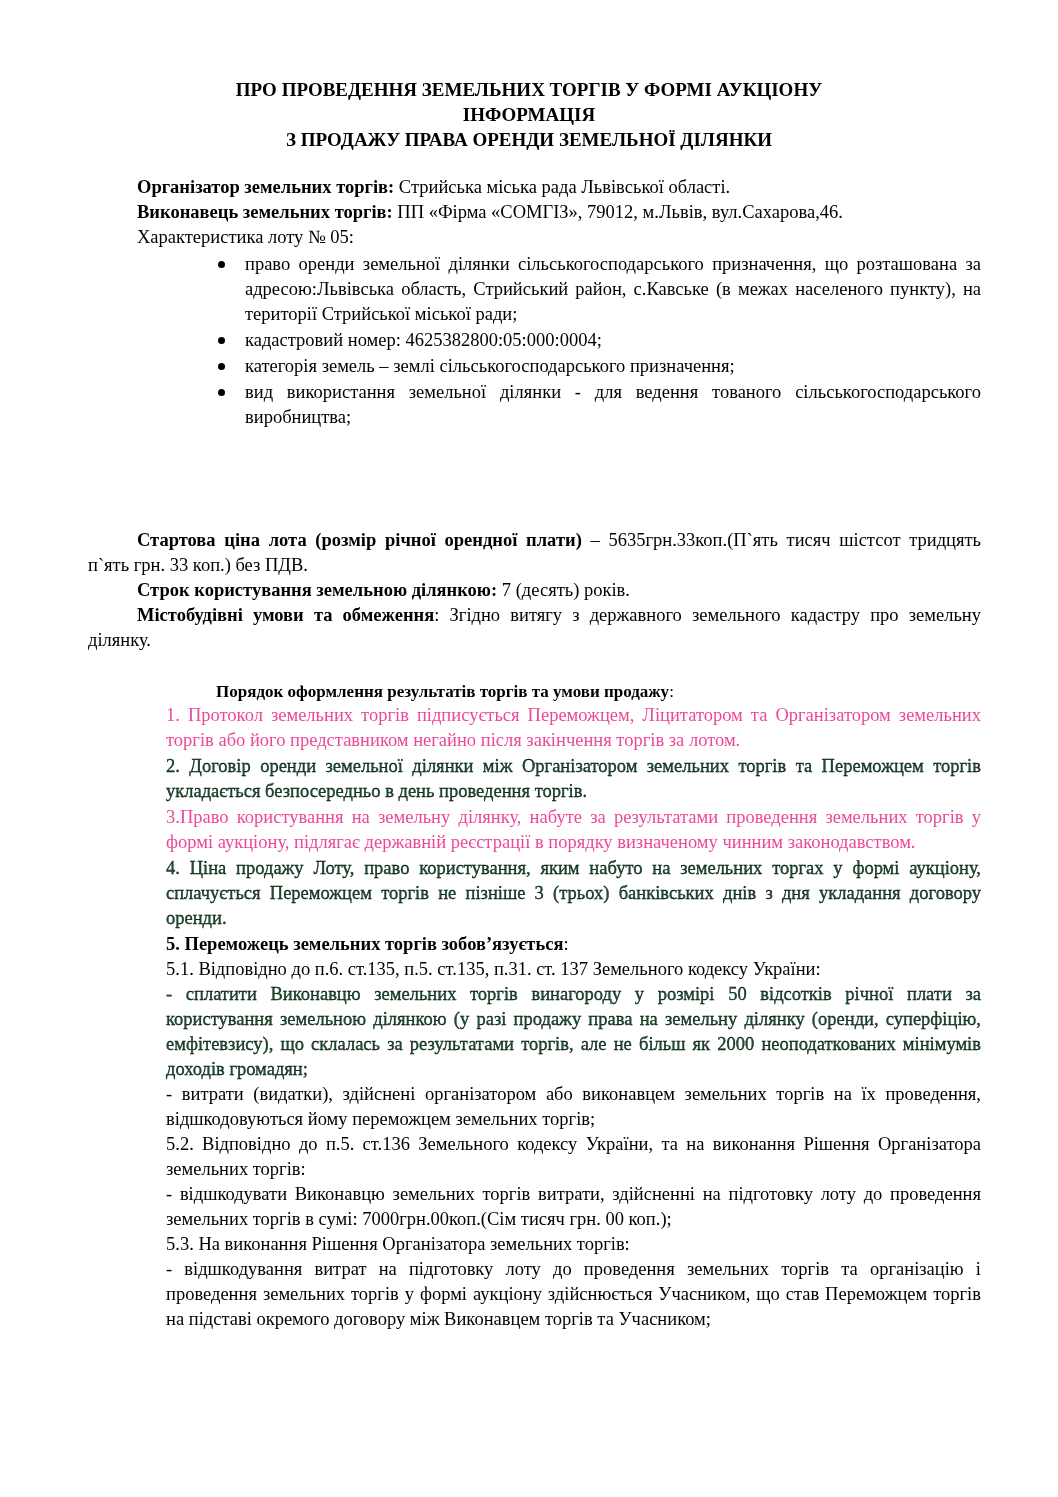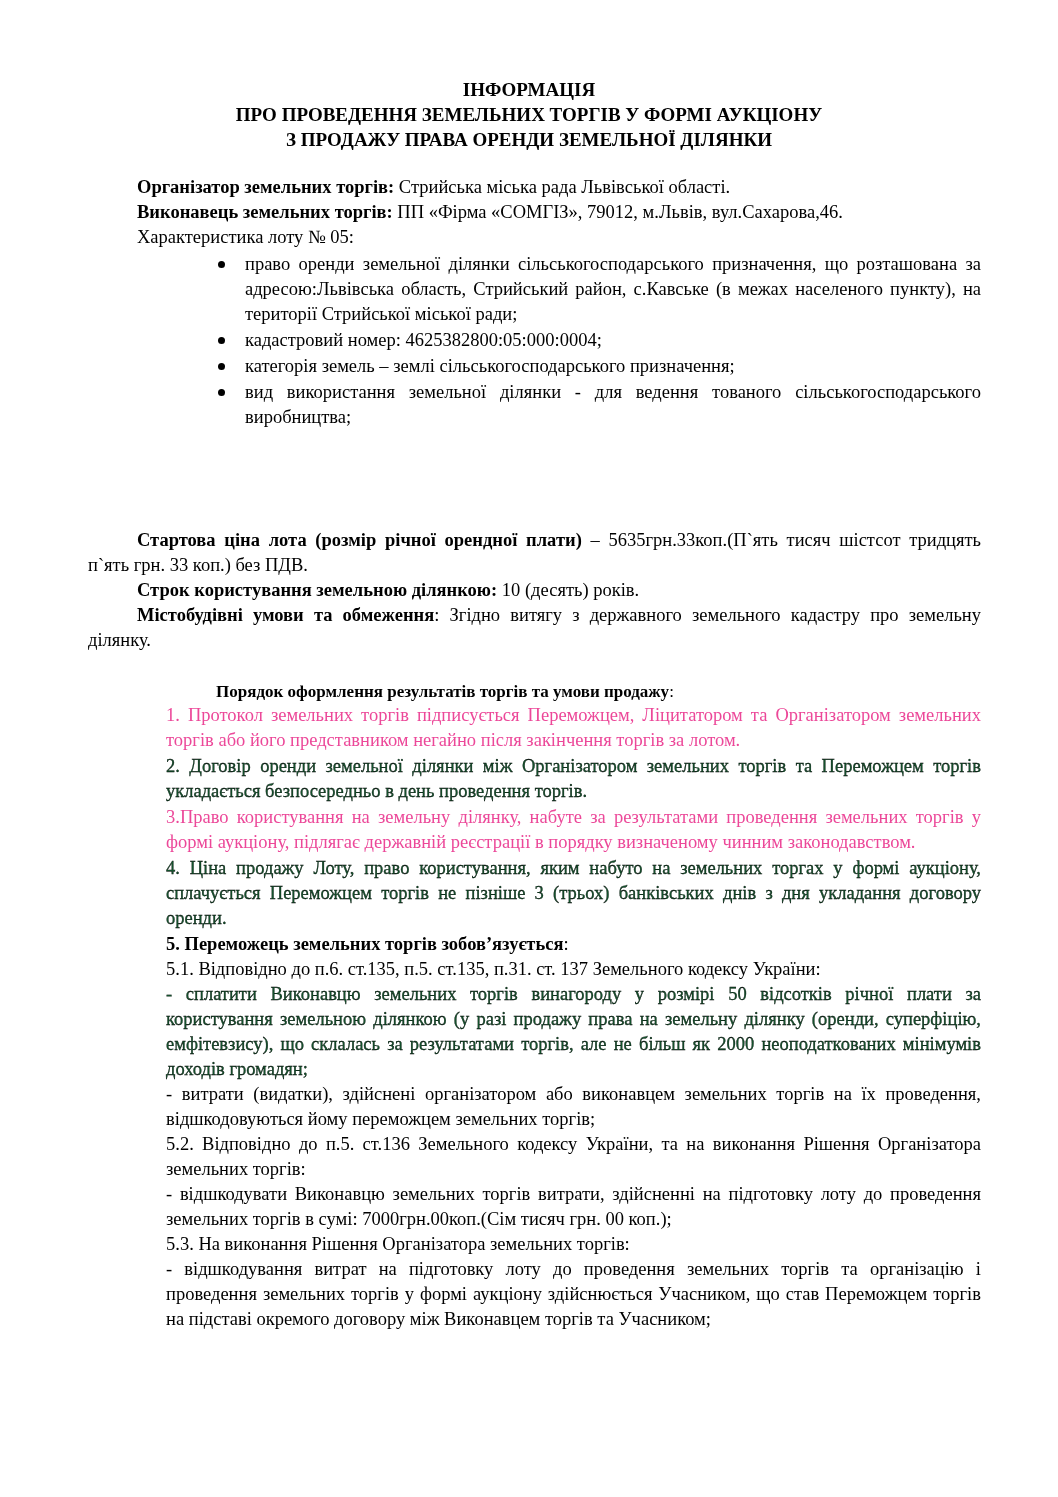--- a/index.html
+++ b/index.html
@@ -29,22 +29,22 @@
   .p { text-align: justify; }
   .gray { color: #ec4899; }
   .semi { color: #14532d; -webkit-text-stroke: 0.3px #000; }
 </style>
 </head>
 <body>
 
 <div class="page">
 
   <div class="title">
+    <div>ПРО ПРОВЕДЕННЯ ЗЕМЕЛЬНИХ ТОРГІВ У ФОРМІ АУКЦІОНУ</div>
     <div>ІНФОРМАЦІЯ</div>
-    <div>ПРО ПРОВЕДЕННЯ ЗЕМЕЛЬНИХ ТОРГІВ У ФОРМІ АУКЦІОНУ</div>
     <div>З ПРОДАЖУ ПРАВА ОРЕНДИ ЗЕМЕЛЬНОЇ ДІЛЯНКИ</div>
   </div>
 
   <div class="block" style="top:175px;">
     <div class="line ind">
       <b>Організатор земельних торгів:</b><span> Стрийська міська рада Львівської області.</span>
     </div>
     <div class="line ind">
       <b>Виконавець земельних торгів:</b><span> ПП «Фірма «СОМГІЗ», 79012, м.Львів, вул.Сахарова,46.</span>
     </div>
@@ -56,21 +56,21 @@
     <div class="bullet"><span class="dot"></span><span>кадастровий номер: 4625382800:05:000:0004;</span></div>
     <div class="bullet"><span class="dot"></span><span>категорія земель – землі сільськогосподарського призначення;</span></div>
     <div class="bullet"><span class="dot"></span><span>вид використання земельної ділянки - для ведення тованого сільськогосподарського виробництва;</span></div>
   </div>
 
   <div class="block" style="top:528px;">
     <div class="p justify" style="text-indent:49px;">
       <b>Стартова ціна лота (розмір річної орендної плати)</b><span> – 5635грн.33коп.(П`ять тисяч шістсот тридцять п`ять грн. 33 коп.) без ПДВ.</span>
     </div>
     <div class="p" style="text-indent:49px;">
-      <b>Строк користування земельною ділянкою:</b><span> 10 (десять) років.</span>
+      <b>Строк користування земельною ділянкою:</b><span> 7 (десять) років.</span>
     </div>
     <div class="p justify" style="text-indent:49px;">
       <b>Містобудівні умови та обмеження</b><span>: Згідно витягу з державного земельного кадастру про земельну ділянку.</span>
     </div>
   </div>
 
   <div class="line" style="position:absolute; left:216px; top:679px; font-size:17px; line-height:25px;">
     <b>Порядок оформлення результатів торгів та умови продажу</b><span>:</span>
   </div>
 

